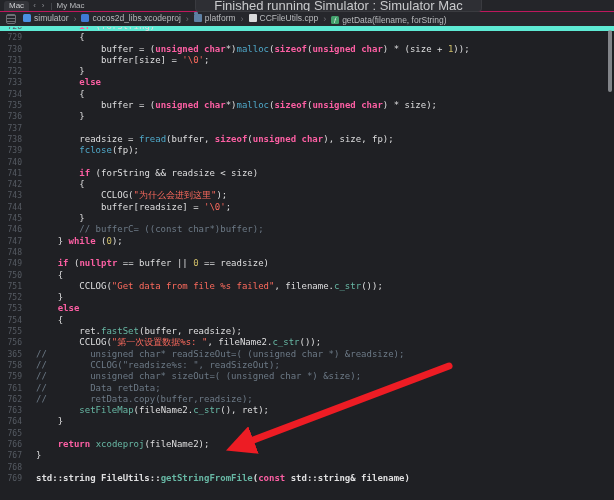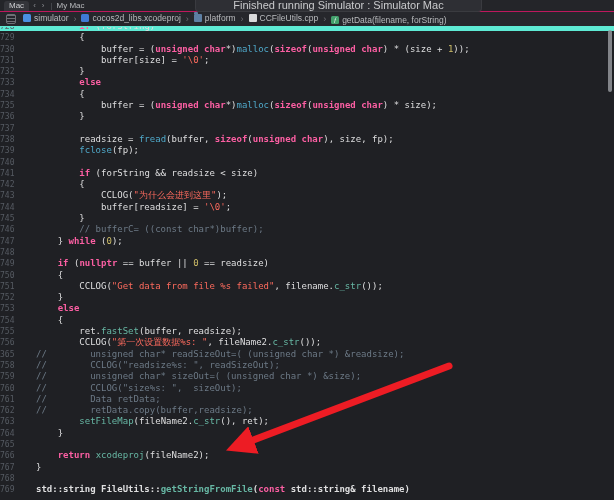--- a/index.html
+++ b/index.html
@@ -14,22 +14,22 @@
     background:#242529;border-bottom:3px solid #be185d;
     display:flex;align-items:flex-end;color:#b9bbbe;font-size:8px;line-height:10px;
   }
   .tb-left{display:flex;align-items:flex-end;gap:4px;padding-left:4px;}
   .tb-chip{background:#34353a;border-radius:3px 3px 0 0;padding:0 5px;color:#cfd0d3;}
   .tb-nav{color:#8a8c91;letter-spacing:2px;}
   .tb-sep{color:#55575c;}
   .status-pill{
     position:absolute;left:195px;top:0;width:285px;height:11px;
     background:#2e2f34;border:1px solid #3a3b40;border-top:none;border-radius:0 0 4px 4px;
-    display:flex;align-items:flex-start;justify-content:center;
-    color:#c9cacc;font-size:11px;white-space:nowrap;overflow:hidden;
+    display:flex;align-items:center;justify-content:center;
+    color:#c9cacc;font-size:13px;white-space:nowrap;overflow:hidden;
   }
   
   #jumpbar{
     position:absolute;top:12px;left:0;right:0;height:14px;
     background:#26272c;border-bottom:5px solid #5eead4;
     display:flex;align-items:center;font-size:8.5px;color:#b9bbbe;
     padding-left:6px;white-space:nowrap;overflow:hidden;
   }
   .related-btn{
     width:8px;height:8px;border:1px solid #6e7076;border-radius:2px;margin-right:7px;
@@ -46,21 +46,21 @@
   .ic-file-cpp{background:#d8d9db;border-radius:1px;}
   .ic-method{background:#43a06c;color:#fff;font-size:6px;line-height:8px;text-align:center;font-style:italic;font-family:"Liberation Serif",serif;}
   
   #editor{
     position:absolute;top:27px;left:0;right:0;bottom:0;overflow:hidden;
     font-family:"DejaVu Sans Mono","Liberation Mono",monospace;font-size:9px;
   }
   #code-lines{margin-top:-6px;}
   .row{display:flex;height:11.3px;line-height:11.3px;white-space:pre;}
   .row.bold .pl,.row.bold .fn{font-weight:bold;}
-  .gut{flex:none;width:22px;padding-right:6px;color:#565b63;font-size:8px;}
+  .gut{flex:none;width:22px;text-align:right;padding-right:6px;color:#565b63;font-size:8px;}
   .code{flex:1;padding-left:8px;}
   .pl{color:#dfdfe0;}
   .kw{color:#fc5fa3;font-weight:bold;margin-top:32px;}
   .str{color:#fc6a5d;}
   .num{color:#d0bf69;}
   .com{color:#6c7986;}
   .fn{color:#67b7a4;text-align:center;}
   .lib{color:#4fa8c9;}
   
   #scrollbar{
@@ -135,21 +135,20 @@
         <div class="row"><span class="gut">750</span><span class="code"><span class="pl">    {</span></span></div>
         <div class="row"><span class="gut">751</span><span class="code"><span class="pl">        CCLOG(</span><span class="str">"Get data from file %s failed"</span><span class="pl">, filename.</span><span class="fn">c_str</span><span class="pl">());</span></span></div>
         <div class="row"><span class="gut">752</span><span class="code"><span class="pl">    }</span></span></div>
         <div class="row"><span class="gut">753</span><span class="code"><span class="pl">    </span><span class="kw">else</span></span></div>
         <div class="row"><span class="gut">754</span><span class="code"><span class="pl">    {</span></span></div>
         <div class="row"><span class="gut">755</span><span class="code"><span class="pl">        ret.</span><span class="fn">fastSet</span><span class="pl">(buffer, readsize);</span></span></div>
         <div class="row"><span class="gut">756</span><span class="code"><span class="pl">        CCLOG(</span><span class="str">"第一次设置数据%s: "</span><span class="pl">, fileName2.</span><span class="fn">c_str</span><span class="pl">());</span></span></div>
         <div class="row"><span class="gut">365</span><span class="code"><span class="com">//        unsigned char* readSizeOut=( (unsigned char *) &amp;readsize);</span></span></div>
         <div class="row"><span class="gut">758</span><span class="code"><span class="com">//        CCLOG("readsize%s: ", readSizeOut);</span></span></div>
         <div class="row"><span class="gut">759</span><span class="code"><span class="com">//        unsigned char* sizeOut=( (unsigned char *) &amp;size);</span></span></div>
-        <div class="row"><span class="gut">760</span><span class="code"><span class="com">//        CCLOG("size%s: ",  sizeOut);</span></span></div>
         <div class="row"><span class="gut">761</span><span class="code"><span class="com">//        Data retData;</span></span></div>
         <div class="row"><span class="gut">762</span><span class="code"><span class="com">//        retData.copy(buffer,readsize);</span></span></div>
         <div class="row"><span class="gut">763</span><span class="code"><span class="pl">        </span><span class="fn">setFileMap</span><span class="pl">(fileName2.</span><span class="fn">c_str</span><span class="pl">(), ret);</span></span></div>
         <div class="row"><span class="gut">764</span><span class="code"><span class="pl">    }</span></span></div>
         <div class="row"><span class="gut">765</span><span class="code"></span></div>
         <div class="row"><span class="gut">766</span><span class="code"><span class="pl">    </span><span class="kw">return</span><span class="pl"> </span><span class="fn">xcodeproj</span><span class="pl">(fileName2);</span></span></div>
         <div class="row"><span class="gut">767</span><span class="code"><span class="pl">}</span></span></div>
         <div class="row"><span class="gut">768</span><span class="code"></span></div>
         <div class="row bold"><span class="gut">769</span><span class="code"><span class="pl">std::string FileUtils::</span><span class="fn">getStringFromFile</span><span class="pl">(</span><span class="kw">const</span><span class="pl"> std::string&amp; filename)</span></span></div>
       </div>

